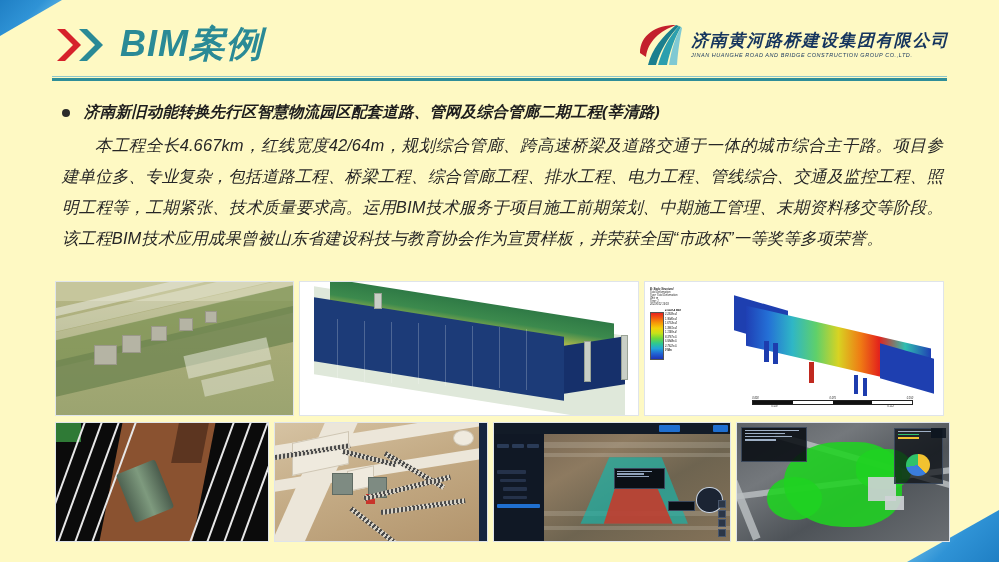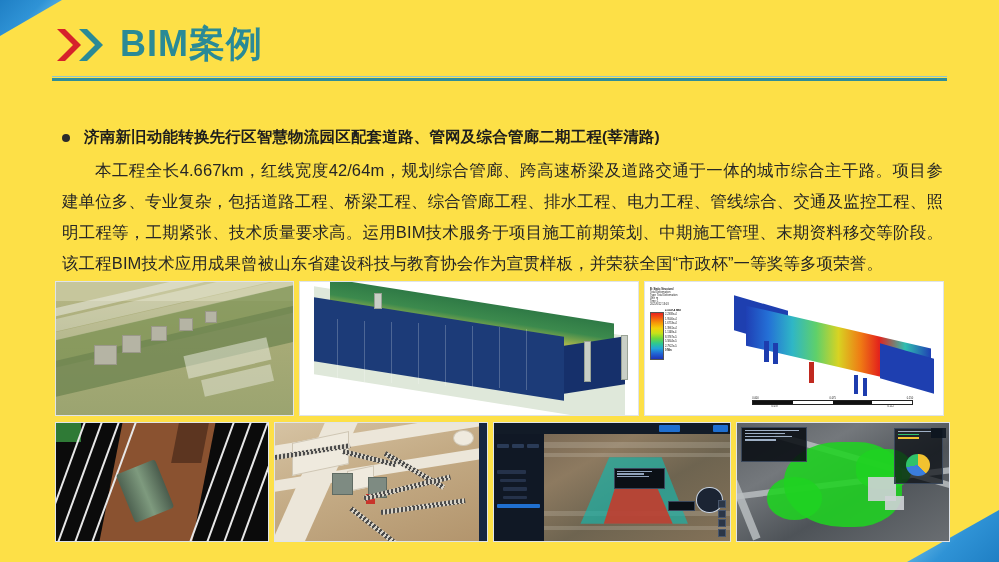--- a/index.html
+++ b/index.html
@@ -2,21 +2,21 @@
 <html><head>
 <meta charset="utf-8">
 <style>
   html,body{margin:0;padding:0;}
   body{
     width:999px;height:562px;overflow:hidden;
     background:#eef1f5;
     font-family:"Liberation Sans","DejaVu Sans",sans-serif;
     position:relative;
   }
-  .slide{position:absolute;inset:0;overflow:hidden;background:#fde047;}
+  .slide{position:absolute;inset:0;overflow:hidden;background:#fef9c3;font-style:italic;}
 
   
   .corner-tl{
     position:absolute;left:0;top:0;width:62px;height:36px;
     background:linear-gradient(135deg,#1f7fc4 0%,#2f93d6 45%,#5fb6e4 75%,#eef1f5 76%);
     clip-path:polygon(0 0,62px 0,0 36px);
   }
   .corner-br{
     position:absolute;right:0;bottom:0;width:92px;height:52px;
     background:linear-gradient(315deg,#1f7fc4 0%,#2f93d6 45%,#6cbce6 78%,#eef1f5 79%);
@@ -51,21 +51,21 @@
   .brand-cn{
     font-size:17px;font-weight:bold;color:#16355e;letter-spacing:1.4px;
     line-height:21px;white-space:nowrap;
   }
   .brand-en{
     font-size:5.4px;color:#16355e;letter-spacing:.55px;line-height:9px;
     white-space:nowrap;transform:scaleX(1.02);transform-origin:left center;
   }
 
   
-  .content{position:absolute;left:0;top:100px;width:999px;margin-top:25px;}
+  .content{position:absolute;left:0;top:100px;width:999px;}
   .bullet-row{display:flex;align-items:flex-start;padding-left:62px;}
   .bullet-dot{
     width:8px;height:8px;border-radius:50%;background:#2b2b2b;
     margin-top:9px;margin-right:14px;flex:0 0 auto;
   }
   .bullet-title{
     font-size:15.5px;font-weight:bold;color:#1d1d1d;line-height:24px;
     letter-spacing:.2px;
   }
   .para{
@@ -186,20 +186,34 @@
       </span>
       <span class="chev chev-teal">
         <svg width="26" height="34" viewBox="0 0 26 34">
             <path d="M1 1 L17 17 L1 33 L9 33 L25 17 L9 1 Z" fill="#2a8a96"></path>
           </svg>
       </span>
     </div>
 
     <div class="title">BIM案例</div>
 
+    <div class="brand">
+      <div class="brand-mark">
+        <svg width="46" height="44" viewBox="0 0 46 44">
+          <path d="M4 30 C4 12, 20 2, 40 2 C24 8, 12 18, 10 34 Z" fill="#c3202c"></path>
+          <path d="M40 2 C26 14, 16 26, 12 42 L20 42 C24 28, 32 14, 43 3 Z" fill="#1b7f8e"></path>
+          <path d="M43 3 C33 14, 26 27, 22 42 L31 42 C34 28, 39 14, 45 4 Z" fill="#2c9fae"></path>
+          <path d="M45 4 C39 15, 35 28, 33 42 L41 42 C42 28, 44 15, 46 5 Z" fill="#7fc9d3"></path>
+        </svg>
+      </div>
+      <div class="brand-text">
+        <div class="brand-cn">济南黄河路桥建设集团有限公司</div>
+        <div class="brand-en">JINAN HUANGHE ROAD AND BRIDGE CONSTRUCTION GROUP CO.,LTD.</div>
+      </div>
+    </div>
 
     <div class="divider-top"></div>
     <div class="divider"></div>
   </div>
 
   <div class="content">
     <div class="bullet-row">
       <span class="bullet-dot"></span>
       <span class="bullet-title">济南新旧动能转换先行区智慧物流园区配套道路、管网及综合管廊二期工程(莘清路)</span>
     </div>

